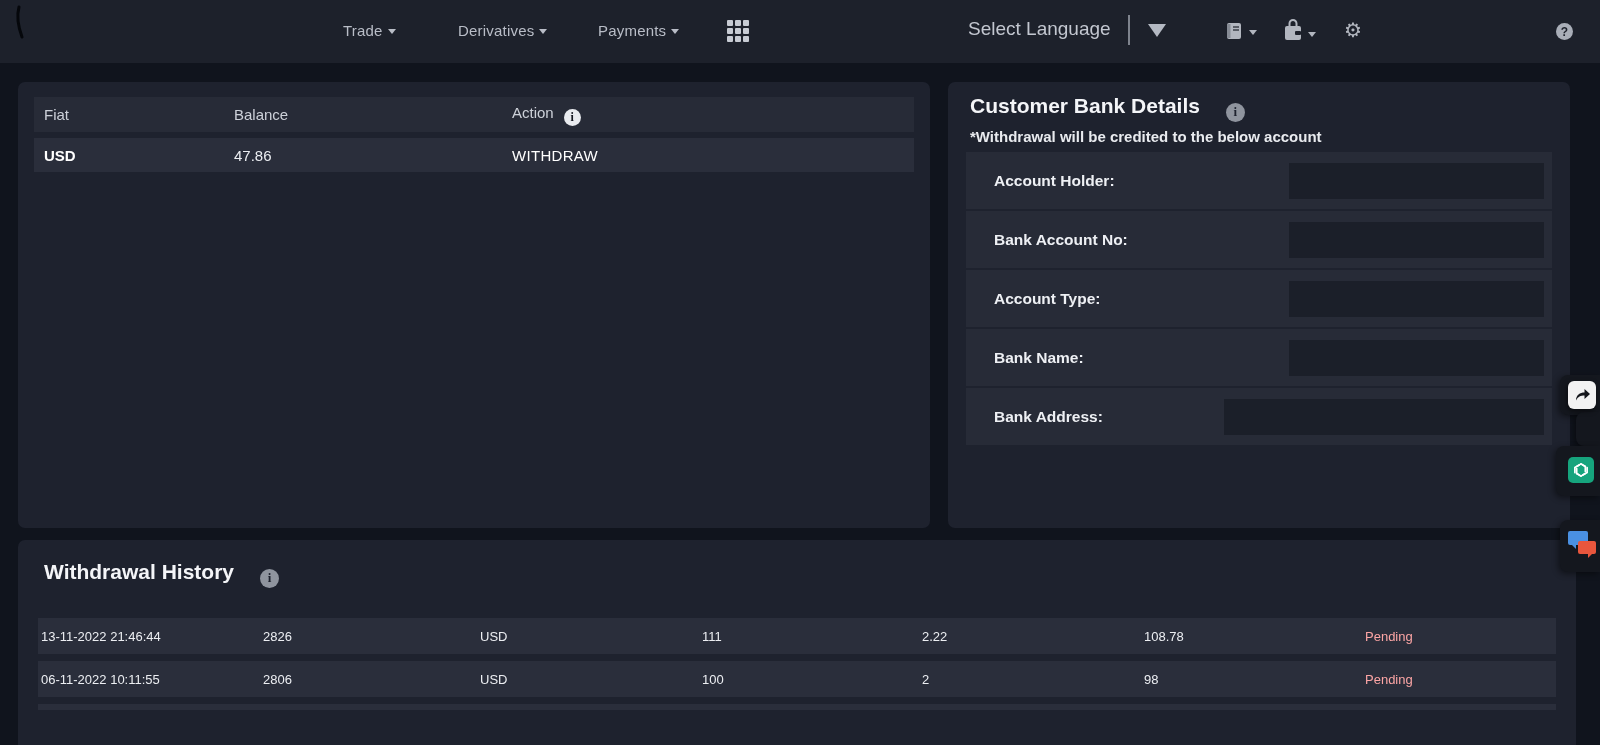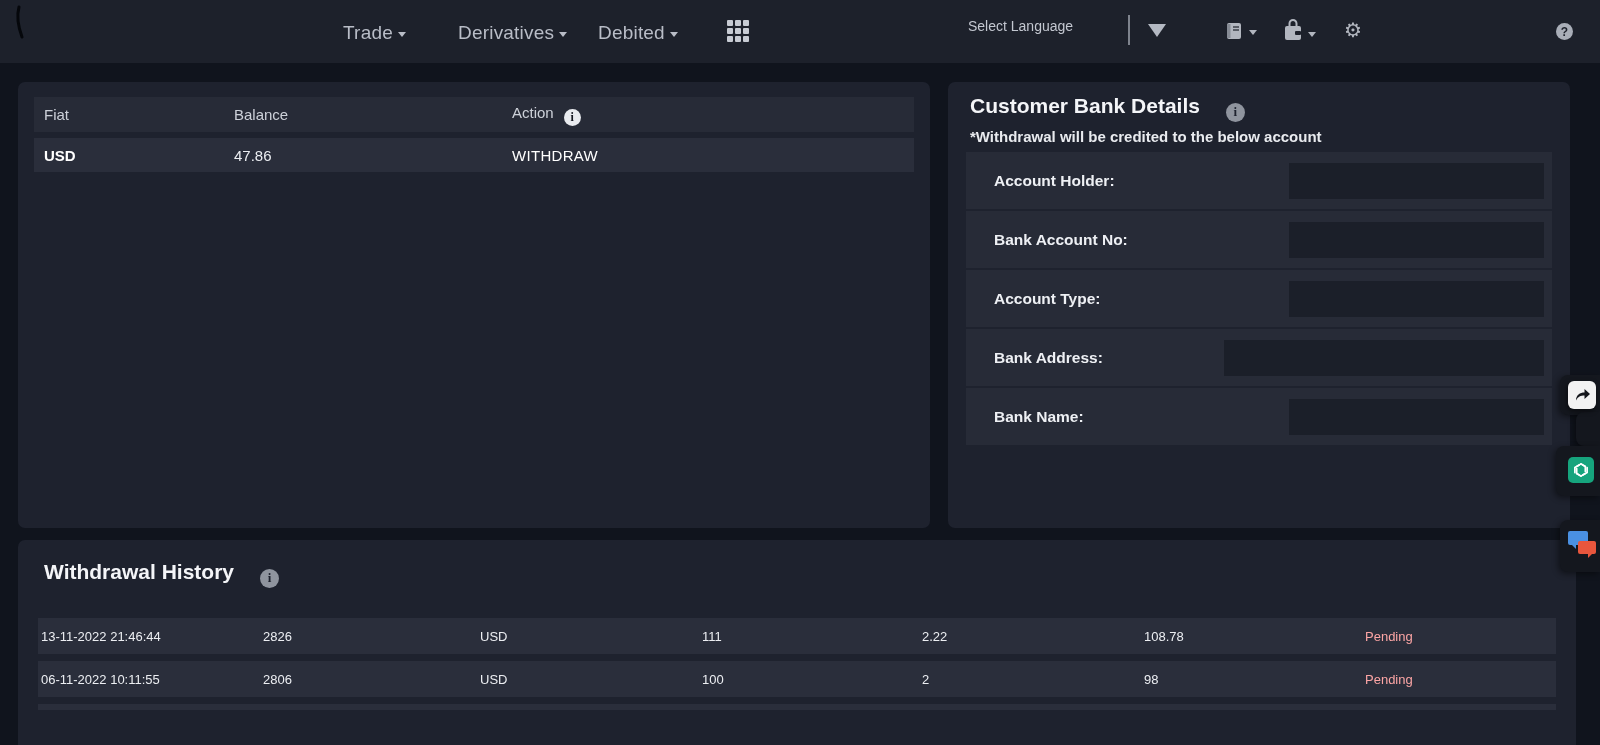--- a/index.html
+++ b/index.html
@@ -4,25 +4,25 @@
 <style>
   * { margin:0; padding:0; box-sizing:border-box; }
   html,body { background:#0d1019; }
   .stage {
     position:relative; width:1600px; height:745px; overflow:hidden;
     background:#10141d; font-family:"Liberation Sans", sans-serif;
     color:#d6d9e0;
   }
   
   .navbar { position:absolute; left:0; top:0; width:1600px; height:63px; background:#1d212b; }
-  .nav-item { position:absolute; top:22px; font-size:19px; color:#b9bdc7; letter-spacing:.2px; cursor:pointer; white-space:nowrap; }
+  .nav-item { position:absolute; top:22px; font-size:15px; color:#b9bdc7; letter-spacing:.2px; cursor:pointer; white-space:nowrap; }
   .caret { display:inline-block; width:0; height:0; border-left:4px solid transparent; border-right:4px solid transparent; border-top:5px solid #b9bdc7; margin-left:5px; vertical-align:2px; }
   .apps-grid { position:absolute; left:727px; top:20px; width:26px; height:24px; display:grid; grid-template-columns:repeat(3,6px); grid-template-rows:repeat(3,6px); gap:2px; cursor:pointer; }
   .apps-grid span { background:#c7cbd3; border-radius:1px; }
-  .lang-label { position:absolute; left:968px; top:18px; font-size:14px; color:#c3c7d0; cursor:pointer; }
+  .lang-label { position:absolute; left:968px; top:18px; font-size:19px; color:#c3c7d0; cursor:pointer; }
   .lang-divider { position:absolute; left:1128px; top:15px; width:2px; height:30px; background:#7e838d; }
   .lang-triangle { position:absolute; left:1148px; top:24px; width:0; height:0; border-left:9px solid transparent; border-right:9px solid transparent; border-top:13px solid #b4b9c3; cursor:pointer; }
   .nav-icon { position:absolute; top:20px; cursor:pointer; }
   .mini-caret { display:inline-block; width:0; height:0; border-left:4px solid transparent; border-right:4px solid transparent; border-top:5px solid #b2b6bf; margin-left:4px; vertical-align:6px; }
   .gear { font-size:20px; color:#b2b6bf; line-height:20px; }
   .help-circle { position:absolute; left:1556px; top:23px; width:17px; height:17px; border-radius:50%; background:#a9aeb8; color:#1d212b; font-size:12px; font-weight:bold; display:flex; align-items:center; justify-content:center; cursor:pointer; }
   .logo-mark { position:absolute; left:12px; top:4px; }
 
   
   .panel { position:absolute; background:#1e222e; border-radius:7px; }
@@ -75,21 +75,21 @@
 
   <div class="navbar">
     <span class="logo-mark">
       <svg width="20" height="38" viewBox="0 0 20 38">
           <path d="M7 3 C4.5 12 6 22 10 33" stroke="#05070b" stroke-width="3" fill="none" stroke-linecap="round"></path>
         </svg>
     </span>
 
     <span class="nav-item" style="left:343px;"><span>Trade</span><span class="caret"></span></span>
     <span class="nav-item" style="left:458px;"><span>Derivatives</span><span class="caret"></span></span>
-    <span class="nav-item" style="left:598px;"><span>Debited</span><span class="caret"></span></span>
+    <span class="nav-item" style="left:598px;"><span>Payments</span><span class="caret"></span></span>
 
     <span class="apps-grid">
       <span></span>
         <span></span>
         <span></span>
         <span></span>
         <span></span>
         <span></span>
         <span></span>
         <span></span>
@@ -145,26 +145,26 @@
       </div>
       <div class="bank-field">
         <span class="lbl">Bank Account No:</span>
         <span class="val"></span>
       </div>
       <div class="bank-field">
         <span class="lbl">Account Type:</span>
         <span class="val"></span>
       </div>
       <div class="bank-field">
+        <span class="lbl">Bank Name:</span>
+        <span class="val"></span>
+      </div>
+      <div class="bank-field">
         <span class="lbl">Bank Address:</span>
         <span class="val wide"></span>
-      </div>
-      <div class="bank-field">
-        <span class="lbl">Bank Name:</span>
-        <span class="val"></span>
       </div>
     </div>
   </div>
 
   <div class="panel panel-bottom">
     <div class="wh-title"><span>Withdrawal History</span><span class="info-i gray" style="margin-left:26px;">i</span></div>
     <div class="wh-table">
       <div class="wh-row wh-data">
         <div>13-11-2022 21:46:44</div>
         <div>2826</div>

